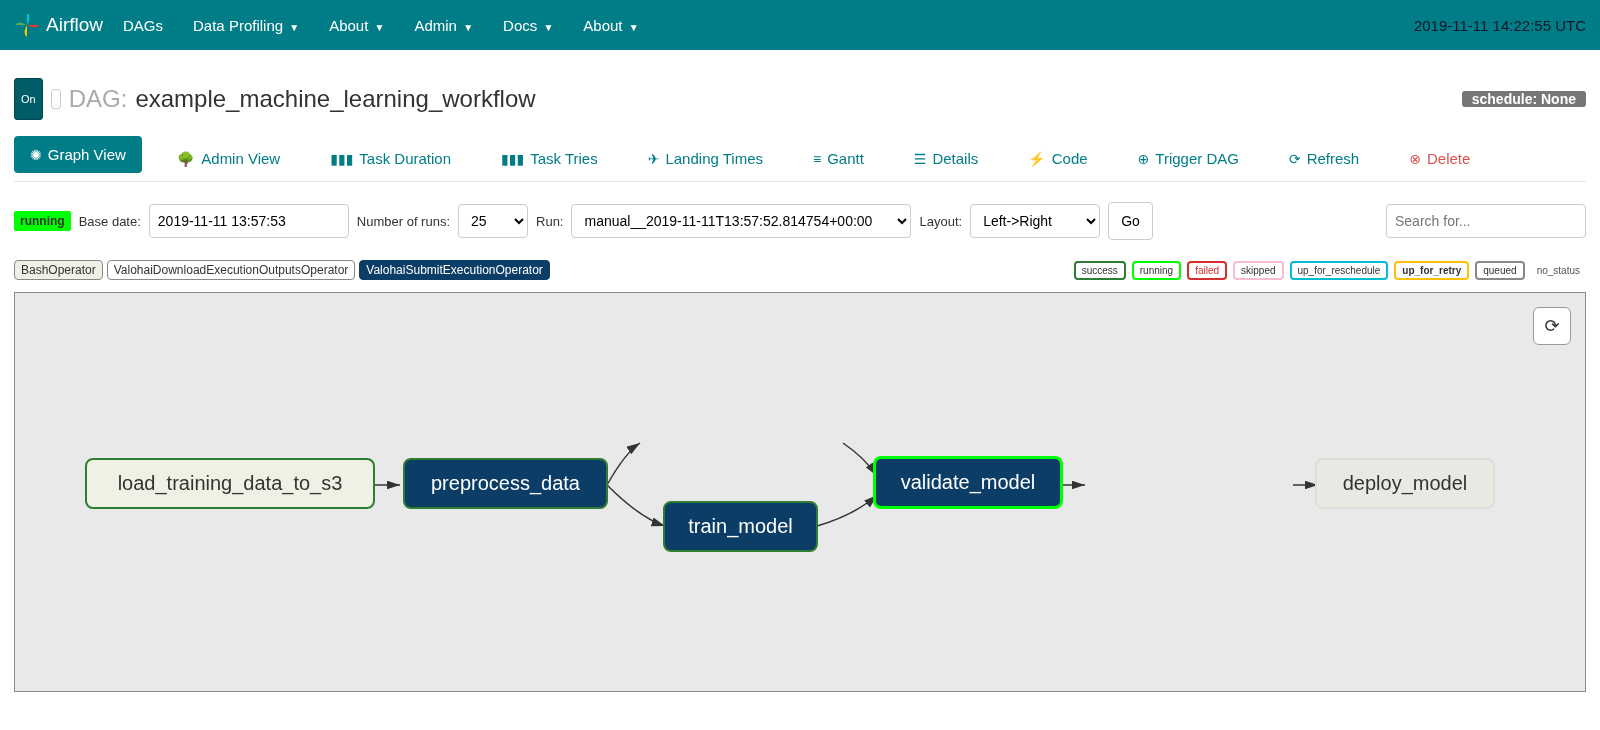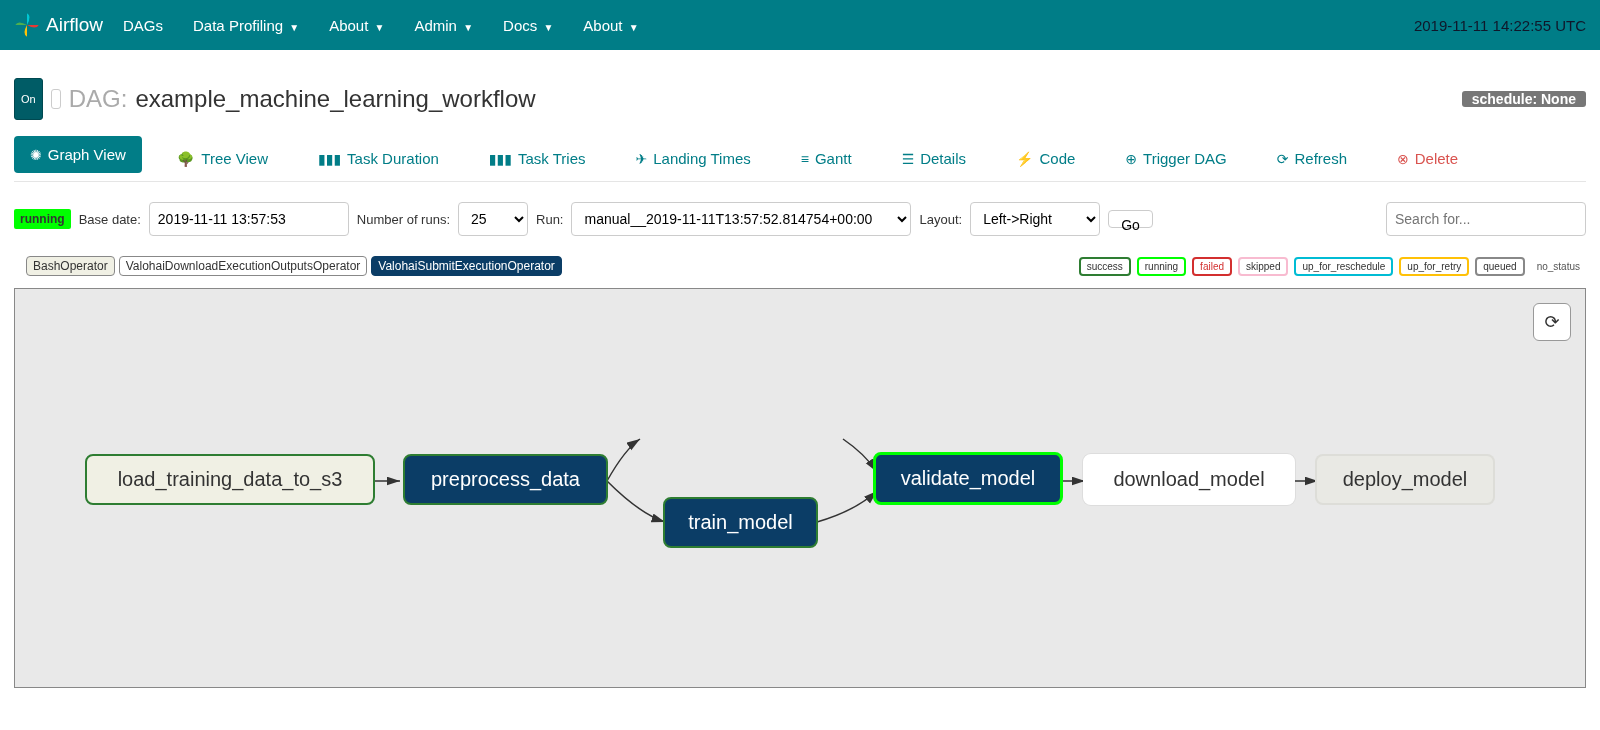--- a/index.html
+++ b/index.html
@@ -141,37 +141,36 @@
     height: 34px;
     background: #fff;
   }
   .btn {
     border: 1px solid #ccc;
     background: #fff;
     border-radius: 4px;
     padding: 6px 12px;
     font-size: 14px;
     cursor: pointer;
-    height: 18px;
+    height: 38px;
   }
   .search-box {
     margin-left: auto;
     border: 1px solid #ccc;
     border-radius: 4px;
     padding: 5px 10px;
     font-size: 14px;
     height: 34px;
     width: 200px;
   }
   .legend-row {
     display: flex;
     align-items: center;
     margin-top: 20px;
     gap: 4px;
-    margin-left: 12px;
   }
   .op-badge {
     border: 1px solid #888;
     border-radius: 4px;
     padding: 2px 6px;
     font-size: 12px;
   }
   .op-bash { background: #f0f0e4; }
   .op-download { background: #fff; }
   .op-submit { background: #0b3d66; color: #fff; border-color: #0b3d66; }
@@ -185,21 +184,21 @@
     border-radius: 4px;
     padding: 2px 6px;
     font-size: 10px;
     border: 2px solid;
   }
   .st-success { border-color: #2e7d32; color: #333; }
   .st-running { border-color: #00ff00; color: #333; }
   .st-failed { border-color: #d32f2f; color: #d32f2f; }
   .st-skipped { border-color: #f8bbd0; color: #333; }
   .st-reschedule { border-color: #00bcd4; color: #333; }
-  .st-retry { border-color: #ffc107; color: #333; }
+  .st-retry { border-color: #ffc107; color: #333; font-weight: bold; }
   .st-queued { border-color: #888; color: #333; }
   .st-nostatus { color: #555; border: none; }
   .graph-area {
     border: 1px solid #888;
     background: #e9e9e9;
     margin-top: 12px;
     position: relative;
     height: 400px;
   }
   .refresh-btn {
@@ -295,21 +294,21 @@
     <span class="schedule-badge">schedule: None</span>
   </div>
 
   <div class="tab-row">
     <div class="tab active">
         <span class="ico">✺</span>
         <span>Graph View</span>
       </div>
     <div class="tab">
         <span class="ico">🌳</span>
-        <span>Tree View</span>
+        <span>Admin View</span>
       </div>
     <div class="tab">
         <span class="ico">▮▮▮</span>
         <span>Task Duration</span>
       </div>
     <div class="tab">
         <span class="ico">▮▮▮</span>
         <span>Task Tries</span>
       </div>
     <div class="tab">
@@ -389,17 +388,16 @@
       <path d="M828 150 Q850 165 862 183" stroke="#333" stroke-width="1.5" fill="none" marker-end="url(#arrow)"></path>
       <path d="M802 233 Q840 222 862 202" stroke="#333" stroke-width="1.5" fill="none" marker-end="url(#arrow)"></path>
       <line x1="1045" y1="192" x2="1070" y2="192" stroke="#333" stroke-width="1.5" marker-end="url(#arrow)"></line>
       <line x1="1278" y1="192" x2="1303" y2="192" stroke="#333" stroke-width="1.5" marker-end="url(#arrow)"></line>
     </svg>
 
     <div class="node node-bash" style="left:70px; top:165px; width:290px;">load_training_data_to_s3</div>
     <div class="node node-submit-success" style="left:388px; top:165px; width:205px;">preprocess_data</div>
     <div class="node node-submit-success" style="left:648px; top:208px; width:155px;">train_model</div>
     <div class="node node-submit-running" style="left:858px; top:163px; width:190px;">validate_model</div>
-    <div class="node node-download" style="left:1068px; top:165px; width:212px;">download_model</div>
     <div class="node node-deploy" style="left:1300px; top:165px; width:180px;">deploy_model</div>
   </div>
 
 </div>
 
 </body></html>

